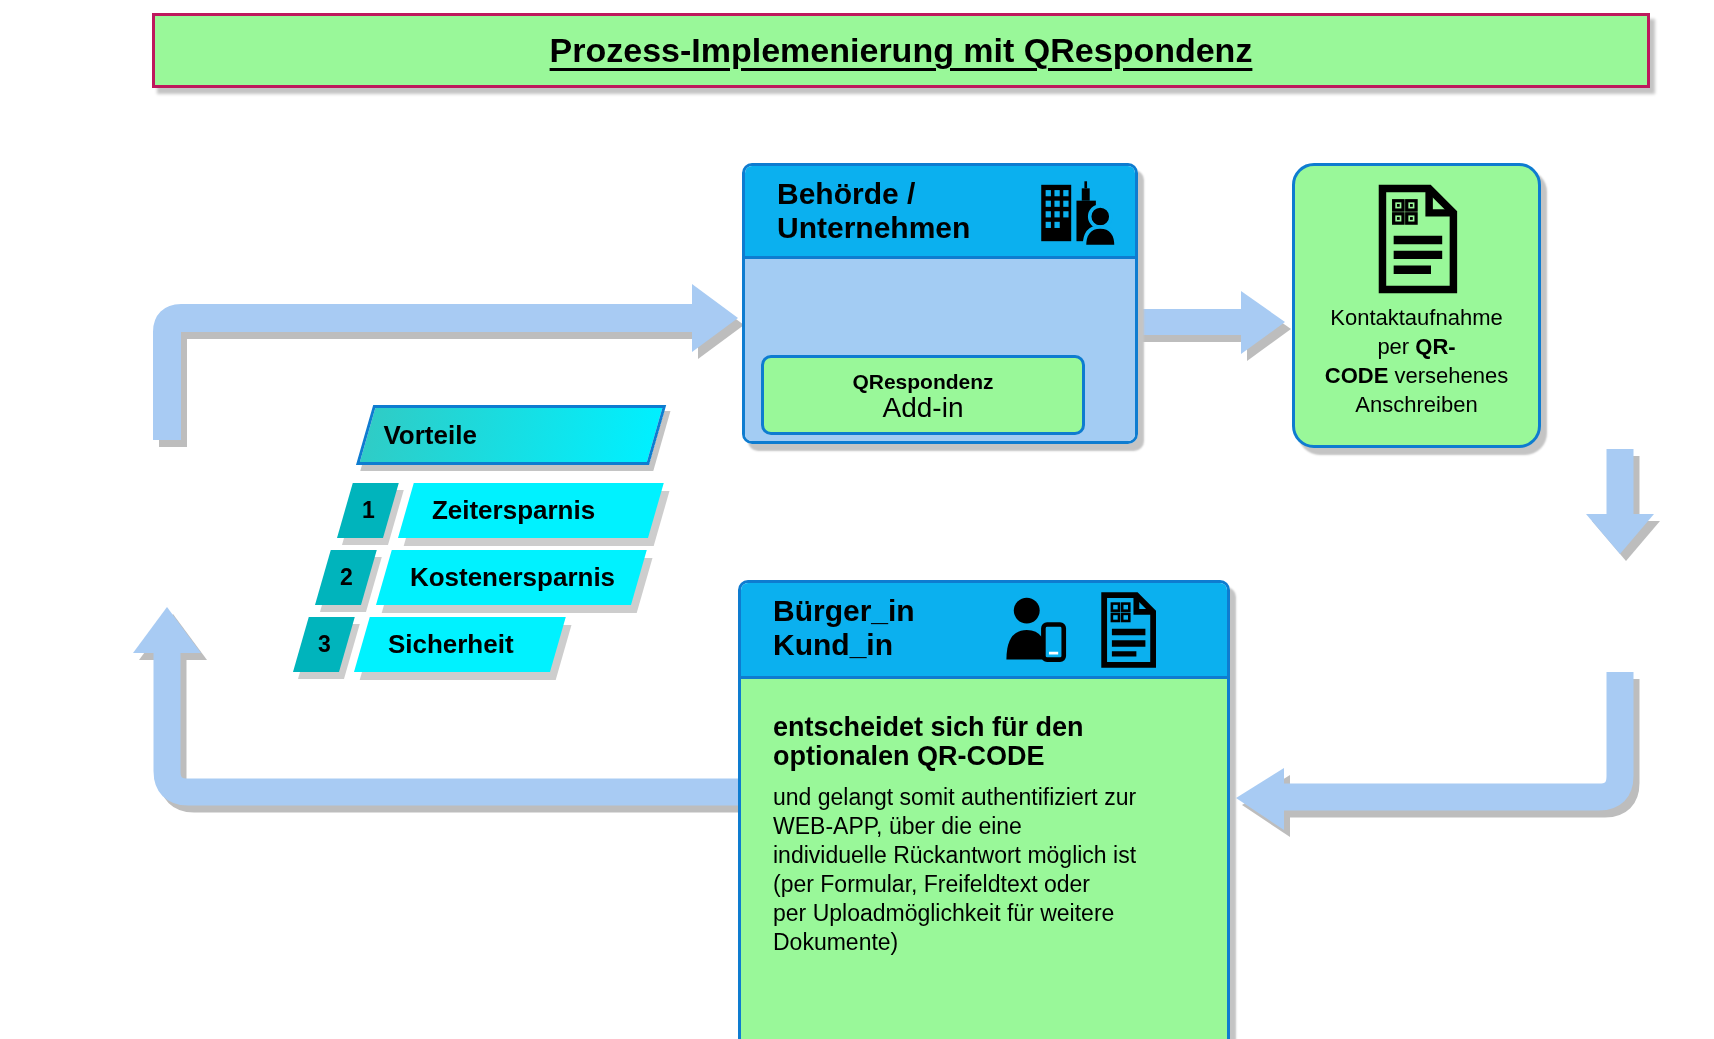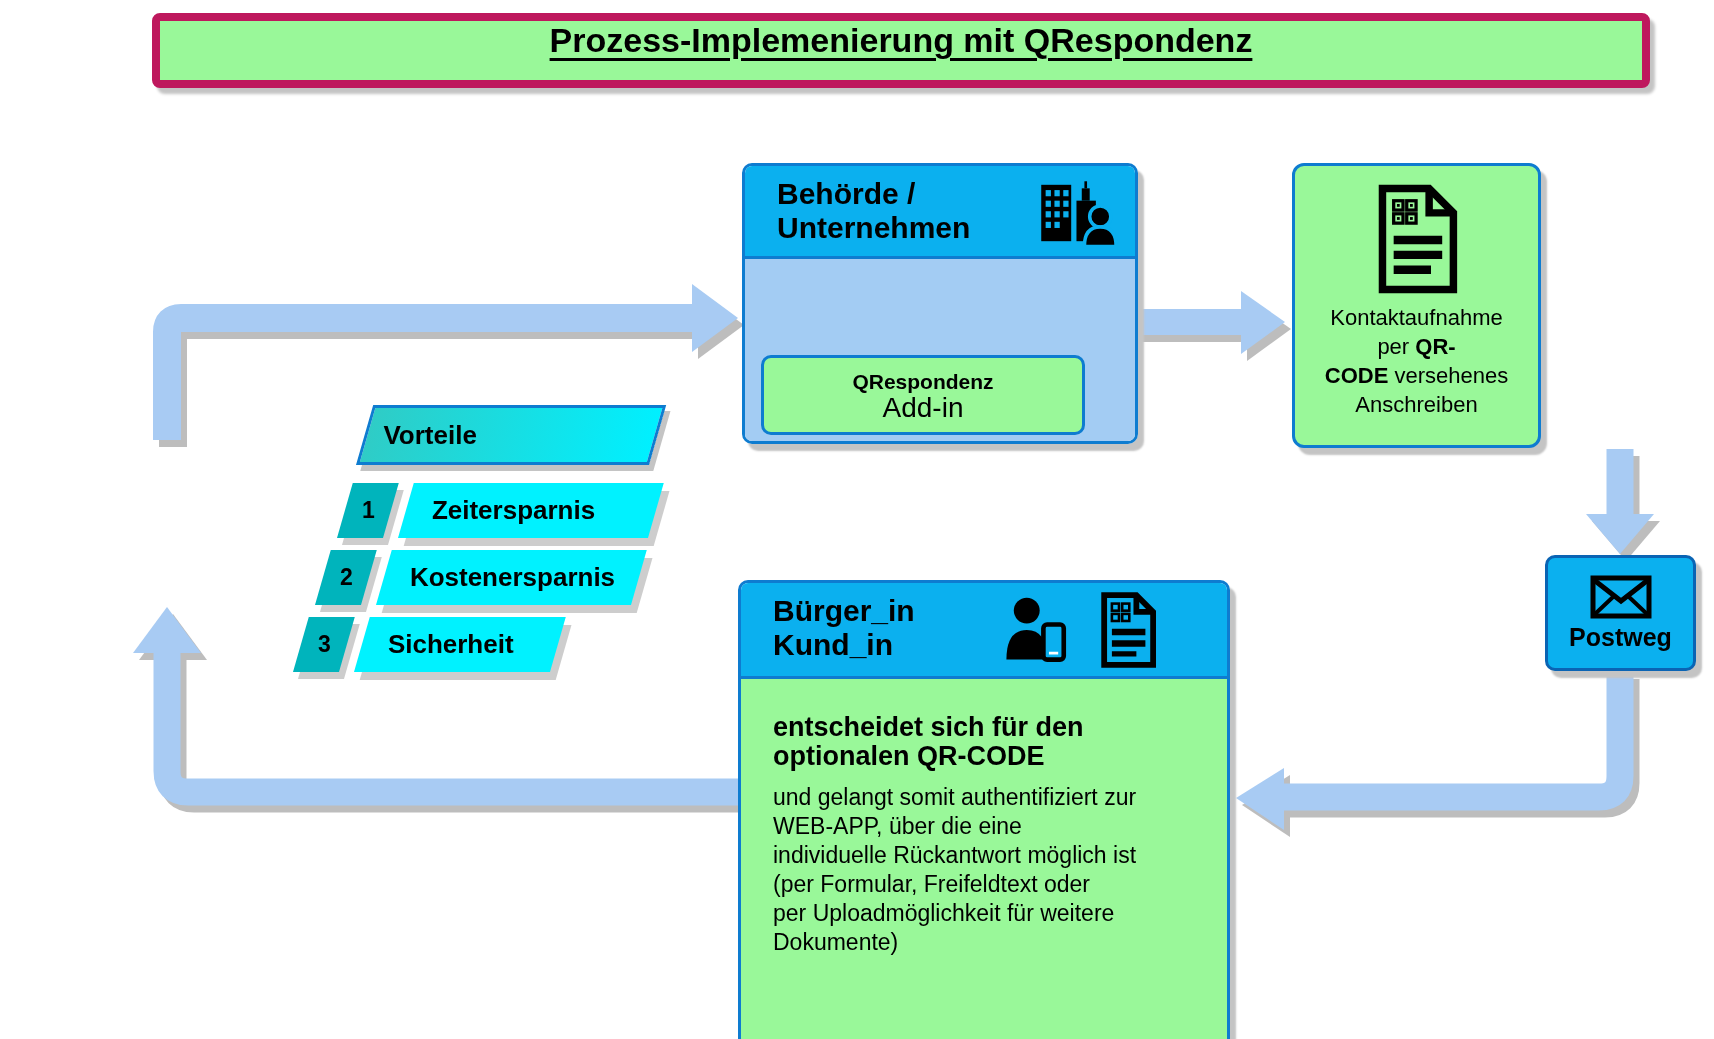--- a/index.html
+++ b/index.html
@@ -8,22 +8,22 @@
     --cyan:#00f2ff; --teal:#00b4bc; --grad-start:#2fccc6; --grad-end:#00f0ff;
   }
   html,body{margin:0;padding:0;background:#fff;}
   #stage{position:relative;width:1714px;height:1039px;background:#fff;overflow:hidden;
          font-family:"Liberation Sans","DejaVu Sans",sans-serif;color:#000;}
   #arrow-layer{position:absolute;left:0;top:0;z-index:0;}
   .shape{position:absolute;z-index:2;box-sizing:border-box;}
 
   
   .title-banner{left:152px;top:13px;width:1498px;height:75px;background:var(--green);
-    border:8px solid #be185d;border-radius:8px;box-shadow:5px 6px 3px var(--shadow-gray);
-    display:flex;justify-content:center;}
+    border:3px solid #be185d;border-radius:0;box-shadow:5px 6px 3px var(--shadow-gray);
+    display:flex;align-items:center;justify-content:center;}
   .title-banner span{font-size:34px;font-weight:bold;text-decoration:underline;
     text-decoration-thickness:3px;text-underline-offset:6px;}
 
   
   .cloud-wrap{left:2px;top:408px;width:292px;height:244px;z-index:2;}
   .cloud-wrap svg.cloud{filter:drop-shadow(5px 6px 0 var(--shadow-gray));}
   .cloud-content{position:absolute;left:0;top:0;width:100%;height:100%;}
   .doc-lock{position:absolute;left:116px;top:40px;}
   .webapp-label{position:absolute;left:46px;top:152px;width:220px;text-align:center;
     font-size:25px;font-weight:bold;}
@@ -54,21 +54,21 @@
   .behoerde-box .box-header{height:90px;}
   .behoerde-box .box-body{background:var(--body-blue);height:100%;position:relative;}
   .e-akte{font-size:33px;font-weight:bold;padding:26px 0 0 33px;}
   .addin-box{position:absolute;left:16px;top:96px;width:318px;height:74px;
     background:var(--green);border:3px solid var(--border-blue);border-radius:10px;
     display:flex;flex-direction:column;align-items:center;justify-content:center;line-height:26px;}
   .addin-box .b1{font-size:21px;font-weight:bold;}
   .addin-box .b2{font-size:28px;}
 
   .kontakt-box{left:1292px;top:163px;width:249px;height:285px;background:var(--green);
-    border:3px solid var(--border-blue);border-radius:12px;box-shadow:6px 7px 2px var(--shadow-gray);
+    border:3px solid var(--border-blue);border-radius:22px;box-shadow:6px 7px 2px var(--shadow-gray);
     display:flex;flex-direction:column;align-items:center;padding-top:17px;}
   .kontakt-text{margin-top:8px;text-align:center;font-size:22px;line-height:29px;}
 
   .postweg-box{left:1545px;top:555px;width:151px;height:116px;background:var(--header-blue);
     border:3px solid #0a64b4;border-radius:10px;box-shadow:6px 7px 2px var(--shadow-gray);
     display:flex;flex-direction:column;align-items:center;justify-content:center;}
   .postweg-label{font-size:25px;font-weight:bold;margin-top:4px;}
 
   .buerger-box{left:738px;top:580px;width:492px;height:522px;}
   .buerger-box .box-header{height:93px;}
@@ -209,28 +209,20 @@
     <div class="kontakt-text">
       <span>Kontaktaufnahme</span><br>
       <span>per</span>
       <b>QR-</b><br>
       <b>CODE</b>
       <span>versehenes</span><br>
       <span>Anschreiben</span>
     </div>
   </div>
 
-  <div class="shape postweg-box">
-    <svg width="62" height="44" viewBox="0 0 62 44">
-      <rect x="3" y="3" width="56" height="38" fill="none" stroke="#000" stroke-width="5"></rect>
-      <path d="M4 5 L31 26 L58 5" fill="none" stroke="#000" stroke-width="5"></path>
-      <path d="M5 39 L23 22 M57 39 L39 22" fill="none" stroke="#000" stroke-width="4"></path>
-    </svg>
-    <div class="postweg-label">Postweg</div>
-  </div>
 
   <div class="shape proc-box buerger-box">
     <div class="box-header">
       <div class="box-title">Bürger_in
 Kund_in</div>
       <svg class="hdr-icon" style="left:258px;top:13px;" width="74" height="68" viewBox="0 0 80 72">
         <circle cx="30" cy="15" r="14" fill="#000"></circle>
         <path d="M8 68 Q8 36 30 36 Q52 36 52 68 Z" fill="#000"></path>
         <rect x="48" y="30" width="22" height="38" rx="4" fill="var(--header-blue)" stroke="#000" stroke-width="5"></rect>
         <line x1="54" y1="61" x2="64" y2="61" stroke="#fff" stroke-width="3"></line>

